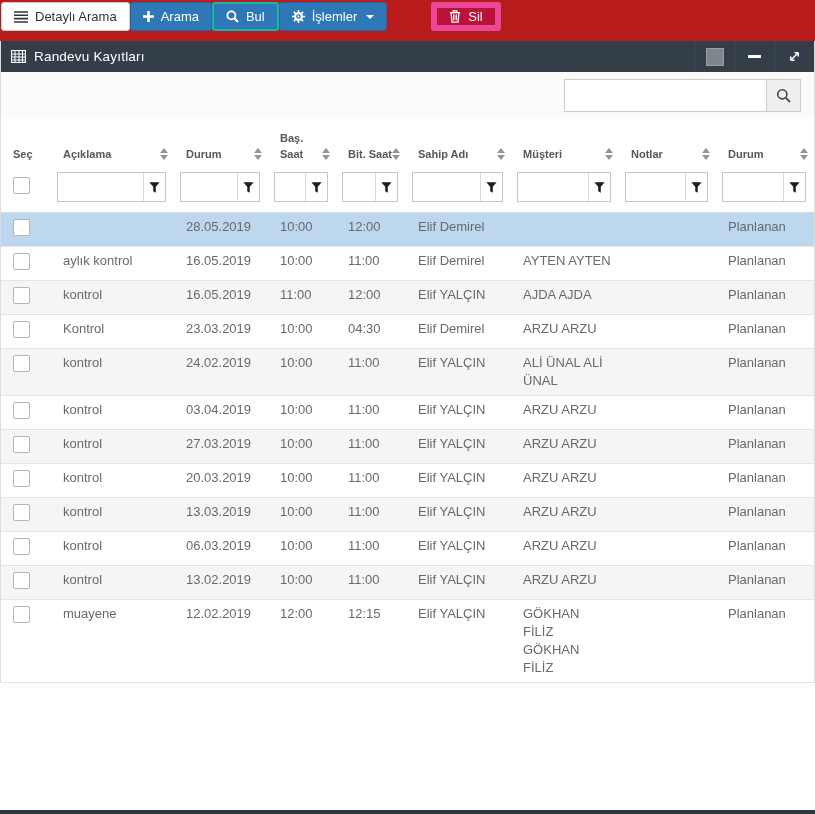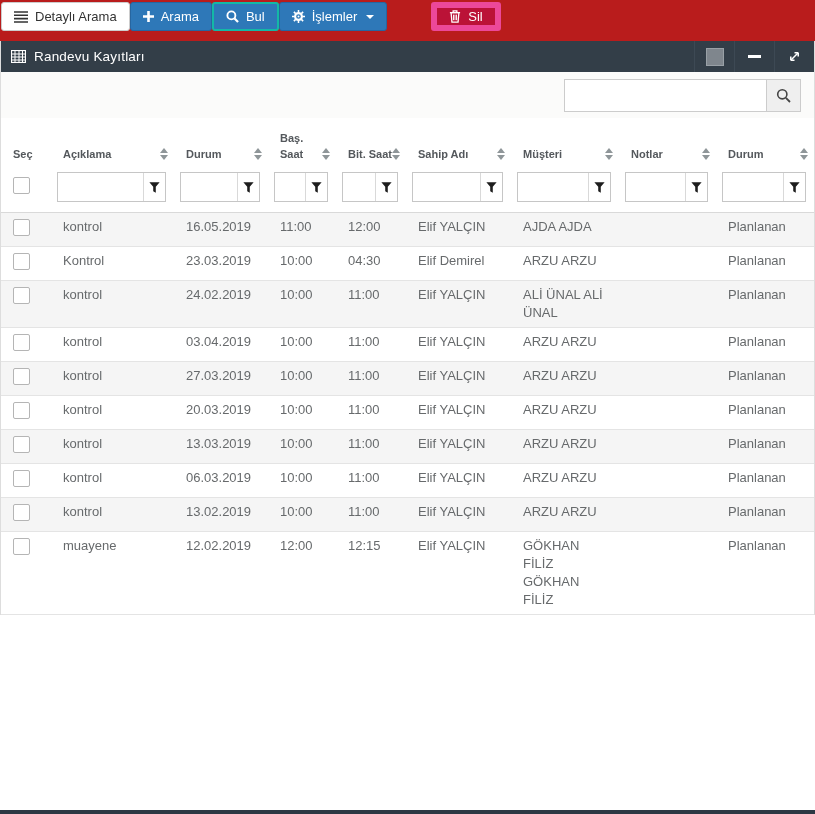--- a/index.html
+++ b/index.html
@@ -363,20 +363,42 @@
                 <span class="funnel">
                   <svg width="11" height="11" viewBox="0 0 12 12">
                     <path d="M0.4 0.4h11.2L7.4 5.2v6.4L4.6 10V5.2Z" fill="#1d1d1d"></path>
                   </svg>
                 </span>
               </div>
             </td>
           </tr>
       </thead>
       <tbody id="tbody">
+          <tr class="selected">
+            <td><span class="cb"></span></td>
+            <td></td>
+            <td>28.05.2019</td>
+            <td>10:00</td>
+            <td>12:00</td>
+            <td>Elif Demirel</td>
+            <td></td>
+            <td></td>
+            <td>Planlanan</td>
+          </tr>
+          <tr>
+            <td><span class="cb"></span></td>
+            <td>aylık kontrol</td>
+            <td>16.05.2019</td>
+            <td>10:00</td>
+            <td>11:00</td>
+            <td>Elif Demirel</td>
+            <td>AYTEN AYTEN</td>
+            <td></td>
+            <td>Planlanan</td>
+          </tr>
           <tr>
             <td><span class="cb"></span></td>
             <td>kontrol</td>
             <td>16.05.2019</td>
             <td>11:00</td>
             <td>12:00</td>
             <td>Elif YALÇIN</td>
             <td>AJDA AJDA</td>
             <td></td>
             <td>Planlanan</td>

